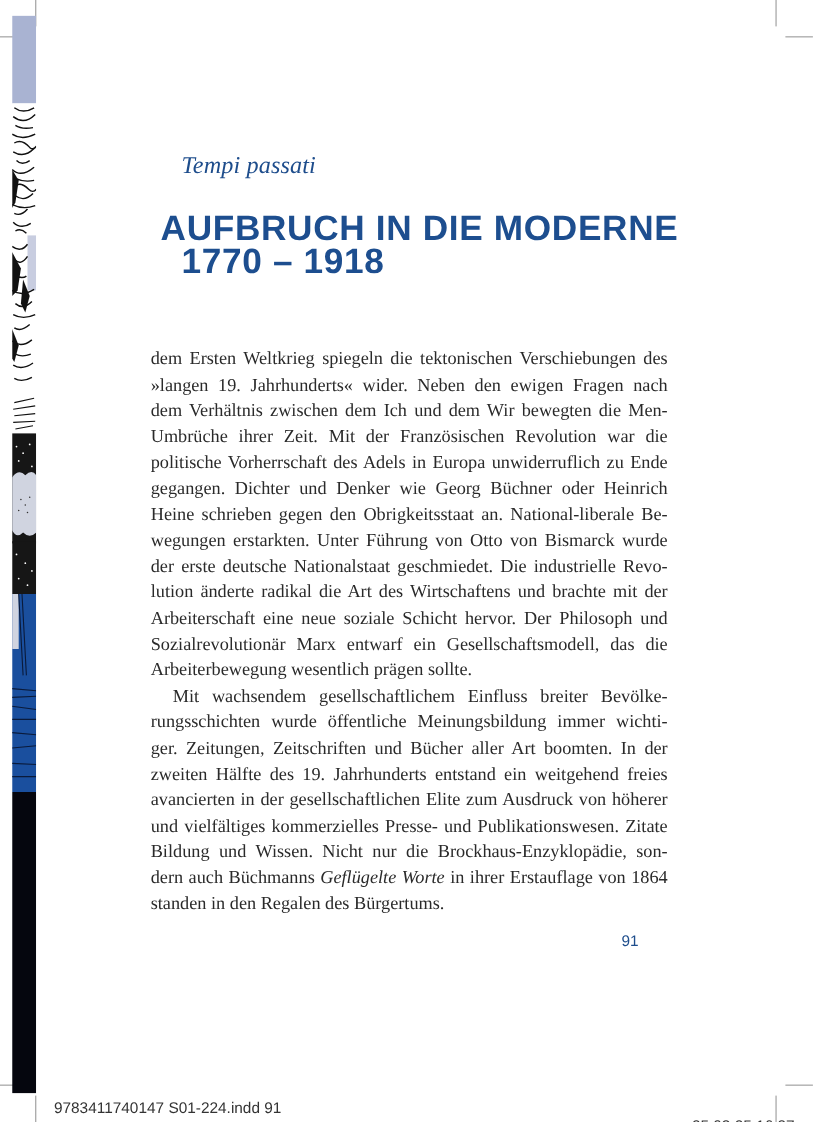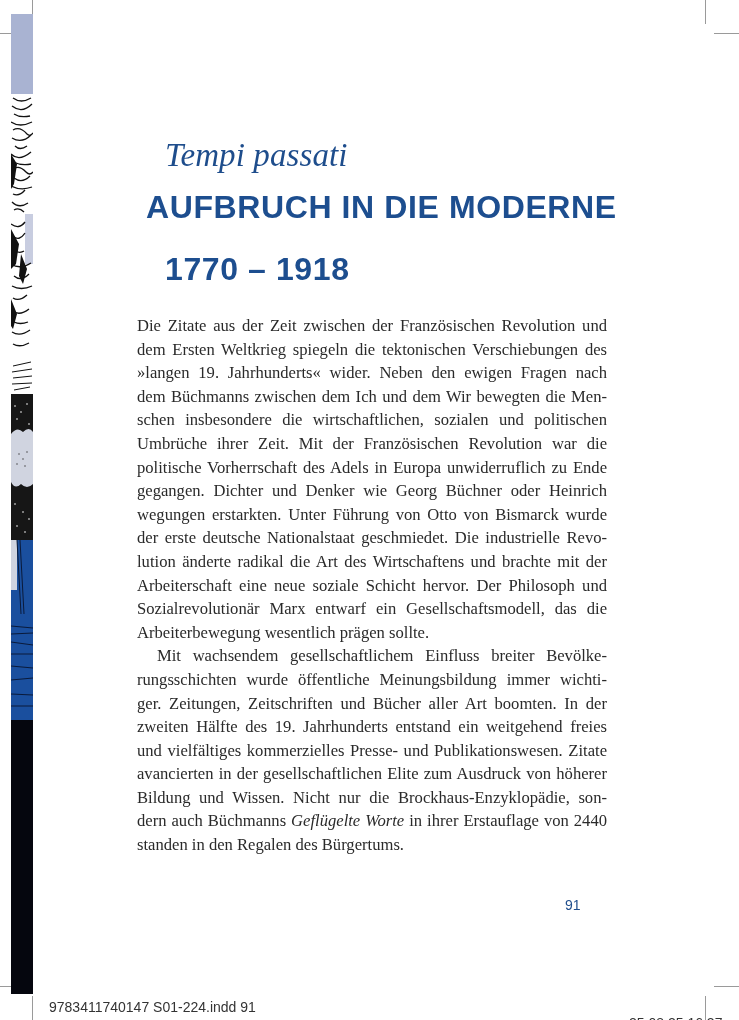--- a/index.html
+++ b/index.html
@@ -26,38 +26,38 @@
     .strip svg { display: block; }
     
     .crop { position: absolute; background: #9a9a9a; }
     
     .kicker {
       position: absolute;
       left: 165px;
       top: 137px;
       font-family: "Liberation Serif", serif;
       font-style: italic;
-      font-size: 33px;
+      font-size: 22px;
       color: #1e4d8c;
       letter-spacing: 0.1px;
       white-space: nowrap;
     }
     .title {
       position: absolute;
       left: 146px;
       top: 192px;
       font-family: "Liberation Sans", sans-serif;
       font-weight: bold;
       font-size: 32px;
       line-height: 30px;
       color: #1d4e8f;
       letter-spacing: 0.6px;
       white-space: nowrap;
     }
-    .title .years { display: block; padding-left: 19px; margin-top: 32px; }
+    .title .years { display: block; padding-left: 19px; }
     
     .body-text {
       position: absolute;
       left: 137px;
       top: 314px;
       width: 470px;
       font-family: "Liberation Serif", serif;
       font-size: 16.6px;
       line-height: 23.6px;
       color: #2a2a2a;
@@ -69,21 +69,21 @@
       text-align-last: justify;
       white-space: nowrap;
       height: 23.6px;
     }
     .body-text .line.last { text-align-last: left; }
     .body-text .line.indent { padding-left: 20px; }
     .body-text em { font-style: italic; }
     .page-number {
       position: absolute;
       left: 565px;
-      top: 897px;
+      top: 847px;
       font-family: "Liberation Sans", sans-serif;
       font-size: 14px;
       color: #1e4d8c;
     }
     .slug-left, .slug-right {
       position: absolute;
       top: 999px;
       font-family: "Liberation Sans", sans-serif;
       font-size: 14px;
       color: #333;
@@ -170,44 +170,43 @@
 </div>
 
 <div class="kicker">Tempi passati</div>
 <div class="title">
   <span>AUFBRUCH IN DIE MODERNE</span>
   <span class="years">1770 – 1918</span>
 </div>
 
 <div class="body-text">
   <div>
-    <span class="line">Die Zitate aus der Zeit zwischen der Französischen Revolution und</span>
     <span class="line">dem Ersten Weltkrieg spiegeln die tektonischen Verschiebungen des</span>
     <span class="line">»langen 19. Jahrhunderts« wider. Neben den ewigen Fragen nach</span>
-    <span class="line">dem Büchmanns zwischen dem Ich und dem Wir bewegten die Men-</span>
-    <span class="line">schen insbesondere die wirtschaftlichen, sozialen und politischen</span>
+    <span class="line">dem Verhältnis zwischen dem Ich und dem Wir bewegten die Men-</span>
     <span class="line">Umbrüche ihrer Zeit. Mit der Französischen Revolution war die</span>
     <span class="line">politische Vorherrschaft des Adels in Europa unwiderruflich zu Ende</span>
     <span class="line">gegangen. Dichter und Denker wie Georg Büchner oder Heinrich</span>
+    <span class="line">Heine schrieben gegen den Obrigkeitsstaat an. National-liberale Be-</span>
     <span class="line">wegungen erstarkten. Unter Führung von Otto von Bismarck wurde</span>
     <span class="line">der erste deutsche Nationalstaat geschmiedet. Die industrielle Revo-</span>
     <span class="line">lution änderte radikal die Art des Wirtschaftens und brachte mit der</span>
     <span class="line">Arbeiterschaft eine neue soziale Schicht hervor. Der Philosoph und</span>
     <span class="line">Sozialrevolutionär Marx entwarf ein Gesellschaftsmodell, das die</span>
     <span class="line last">Arbeiterbewegung wesentlich prägen sollte.</span>
   </div>
   <div>
     <span class="line indent">Mit wachsendem gesellschaftlichem Einfluss breiter Bevölke-</span>
     <span class="line">rungsschichten wurde öffentliche Meinungsbildung immer wichti-</span>
     <span class="line">ger. Zeitungen, Zeitschriften und Bücher aller Art boomten. In der</span>
     <span class="line">zweiten Hälfte des 19. Jahrhunderts entstand ein weitgehend freies</span>
+    <span class="line">avancierten in der gesellschaftlichen Elite zum Ausdruck von höherer</span>
     <span class="line">und vielfältiges kommerzielles Presse- und Publikationswesen. Zitate</span>
-    <span class="line">avancierten in der gesellschaftlichen Elite zum Ausdruck von höherer</span>
     <span class="line">Bildung und Wissen. Nicht nur die Brockhaus-Enzyklopädie, son-</span>
-    <span class="line"><span>dern auch Büchmanns </span><em>Geflügelte Worte</em><span> in ihrer Erstauflage von 2440</span></span>
+    <span class="line"><span>dern auch Büchmanns </span><em>Geflügelte Worte</em><span> in ihrer Erstauflage von 1864</span></span>
     <span class="line last">standen in den Regalen des Bürgertums.</span>
   </div>
 </div>
 
 <div class="page-number">91</div>
 
 <div class="slug-left">9783411740147 S01-224.indd   91</div>
 <div class="slug-right">25.08.25   16:37</div>
 
 </body></html>

